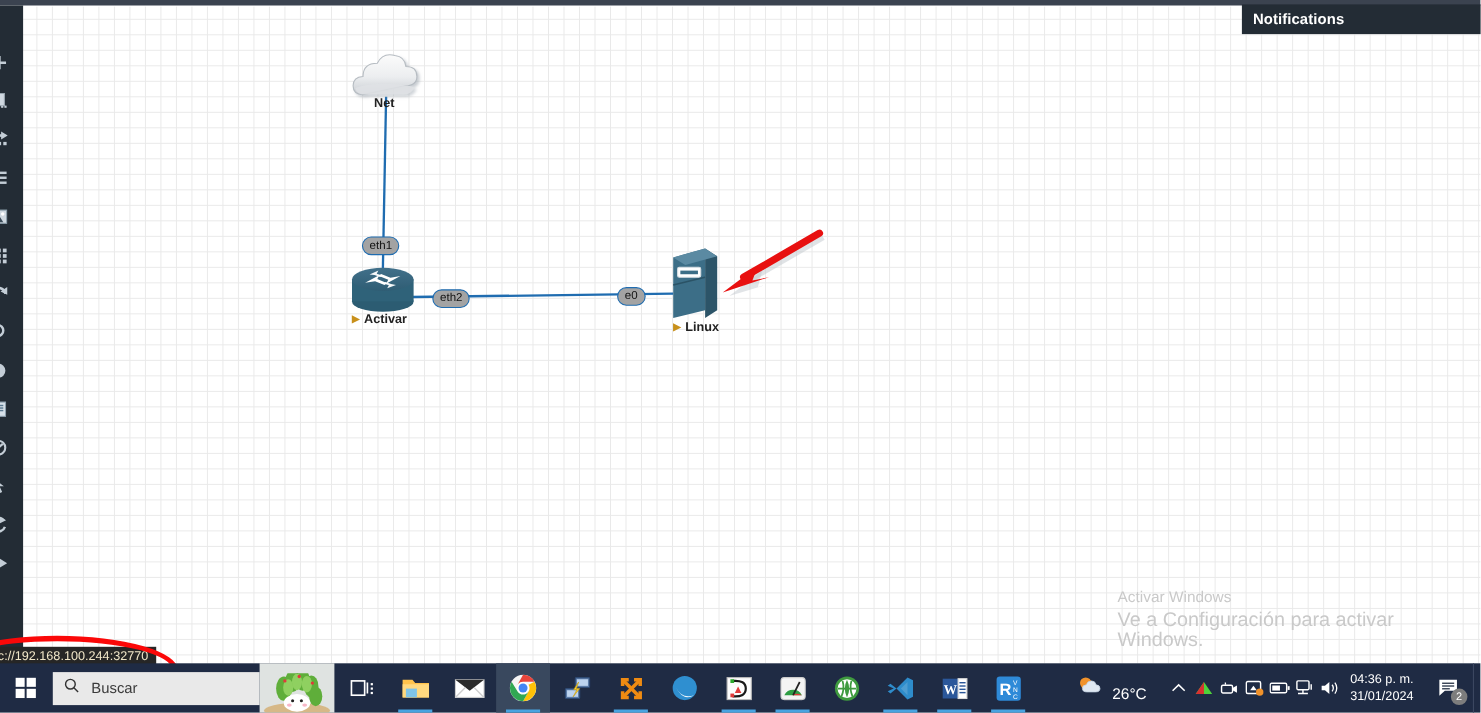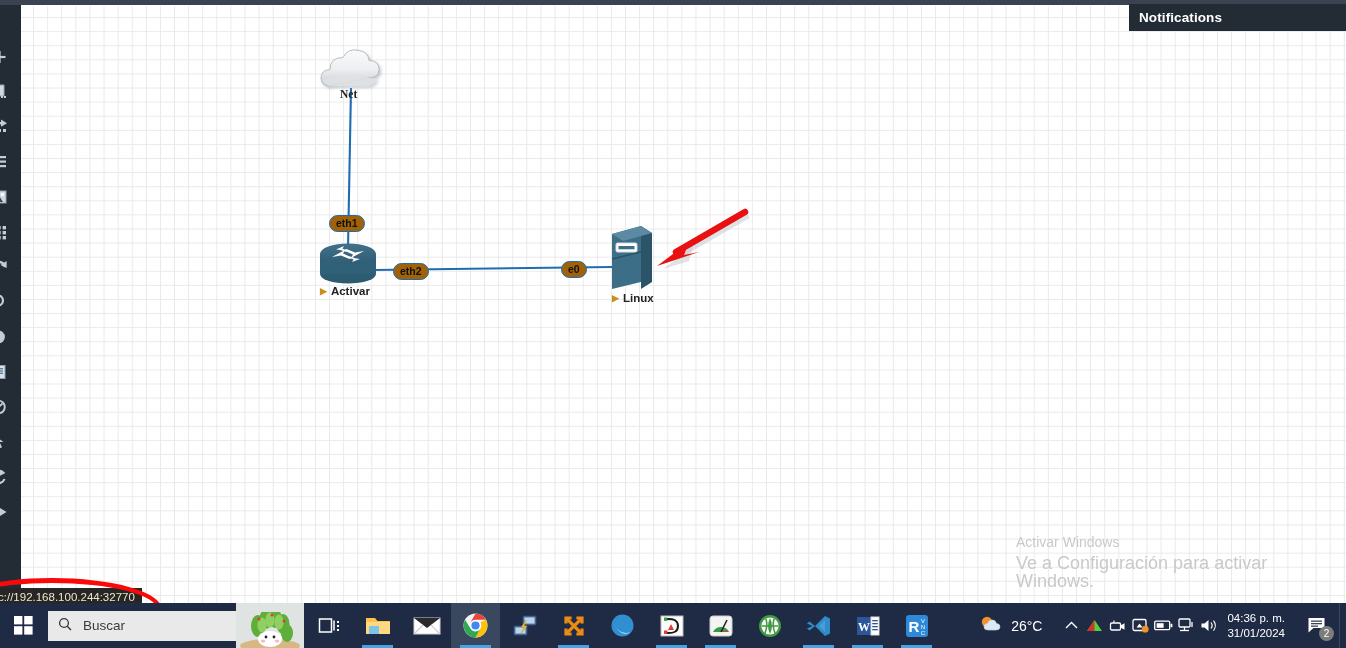--- a/index.html
+++ b/index.html
@@ -38,23 +38,23 @@
   #notif .x{margin-left:auto;margin-right:10px;color:#ee1111;font-size:16px;font-weight:bold;
             line-height:1;cursor:pointer;font-family:"DejaVu Sans",sans-serif;}
   
   #topo{position:absolute;left:0;top:0;width:1346px;height:648px;pointer-events:none;}
   .nlabel{
     position:absolute;font-size:11.5px;font-weight:bold;color:#222;white-space:nowrap;
   }
   .nlabel.tri::before{content:"\25B6";color:#c8901b;font-size:9px;margin-right:4px;
     position:relative;top:-1px;}
   .port{
-    position:absolute;background:#a16207;border:1.6px solid #1f6cb0;border-radius:10px;
+    position:absolute;background:#a3a3a3;border:1.6px solid #1f6cb0;border-radius:10px;
     font-size:10.5px;color:#111;padding:1px 6px 2px 6px;line-height:1.15;white-space:nowrap;
-    font-weight:bold;
+    font-weight:normal;
   }
   
   #redellipse{
     position:absolute;left:-58px;top:578px;width:210px;height:53px;
     border:5px solid #fb0808;border-radius:50%;z-index:55;
   }
   #tooltip{
     position:absolute;left:-4px;top:588px;width:146px;height:17px;background:#262626;
     color:#f0e6c8;font-size:11.5px;display:flex;align-items:center;
     padding-left:2px;box-sizing:border-box;z-index:50;overflow:hidden;
@@ -78,21 +78,21 @@
   #searchbox .ph{margin-left:11px;font-size:13.5px;color:#3b3b3b;}
   #cortana{width:68px;height:45px;display:flex;align-items:flex-end;justify-content:center;
            background:#dfe3e1;overflow:hidden;}
   .tb-ic{
     width:49px;height:45px;display:flex;align-items:center;justify-content:center;
     position:relative;
   }
   .tb-ic.active{background:#39485e;}
   .tb-ic .ul{position:absolute;bottom:0;left:9px;width:31px;height:3px;background:#49a3e0;}
   #tray{margin-left:auto;display:flex;align-items:center;height:45px;}
-  #tray .w{display:flex;align-items:center;margin-right:18px;}
+  #tray .w{display:flex;align-items:flex-end;margin-right:18px;}
   #tray .w .deg{color:#fff;font-size:14px;margin-left:8px;}
   .tr-ic{width:23px;height:45px;display:flex;align-items:center;justify-content:center;}
   #clock{color:#fff;font-size:11.5px;text-align:center;line-height:15px;margin:0 10px 0 6px;}
   #notifbell{width:44px;height:45px;display:flex;align-items:center;justify-content:center;position:relative;}
   #notifbell .badge{
     position:absolute;right:5px;bottom:7px;width:15px;height:15px;border-radius:50%;
     background:#7d7d7d;color:#fff;font-size:10px;display:flex;align-items:center;justify-content:center;
   }
   #showdesk{width:6px;height:45px;border-left:1px solid #3b4760;}
 </style>
@@ -278,21 +278,21 @@
   </g>
 
   <g>
     <line x1="745" y1="212" x2="672" y2="254" stroke="#bcc3c9" stroke-width="7" opacity="0.45" transform="translate(3,3)"></line>
     <polygon points="660,266 690,243 686,258 700,254" fill="#bcc3c9" opacity="0.45" transform="translate(3,3)"></polygon>
     <line x1="745" y1="212" x2="676" y2="252" stroke="#e81010" stroke-width="6.5" stroke-linecap="round"></line>
     <polygon points="657,266 689,242 684,255 699,252" fill="#e81010"></polygon>
   </g>
 </svg>
 
-<div class="nlabel" style="left:340px;top:88px;font-family:Liberation Serif, serif;">Net</div>
+<div class="nlabel" style="left:340px;top:88px;">Net</div>
 <div class="nlabel tri" style="left:320px;top:285px;">Activar</div>
 <div class="nlabel tri" style="left:612px;top:292px;">Linux</div>
 
 <div class="port" style="left:329px;top:215px;">eth1</div>
 <div class="port" style="left:393px;top:263px;text-align:center;">eth2</div>
 <div class="port" style="left:561px;top:261px;">e0</div>
 
 <div id="wm">
   <div class="a">Activar Windows</div>
   <div class="b">Ve a Configuración para activar Windows.</div>

